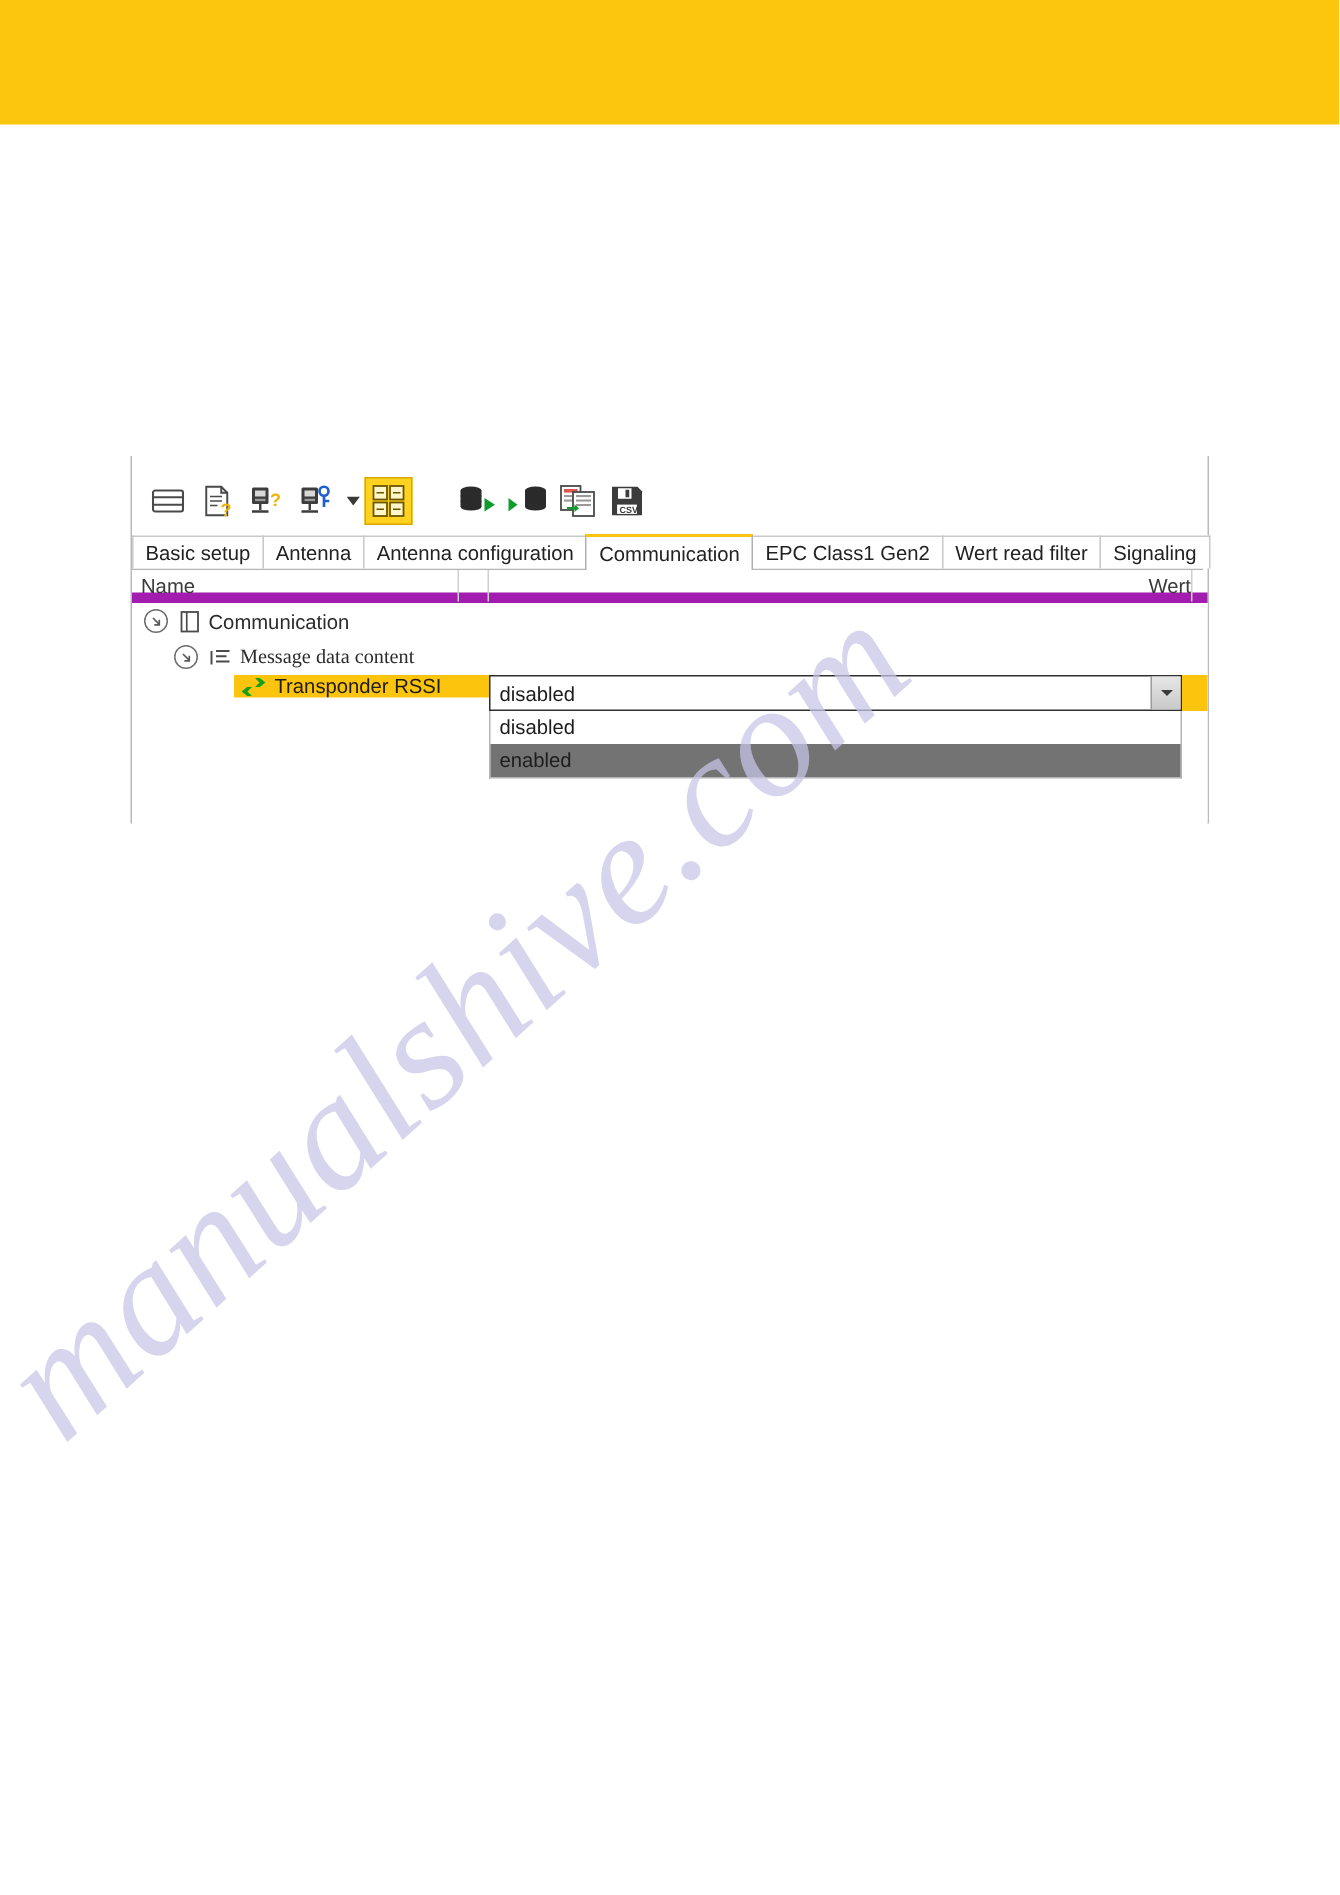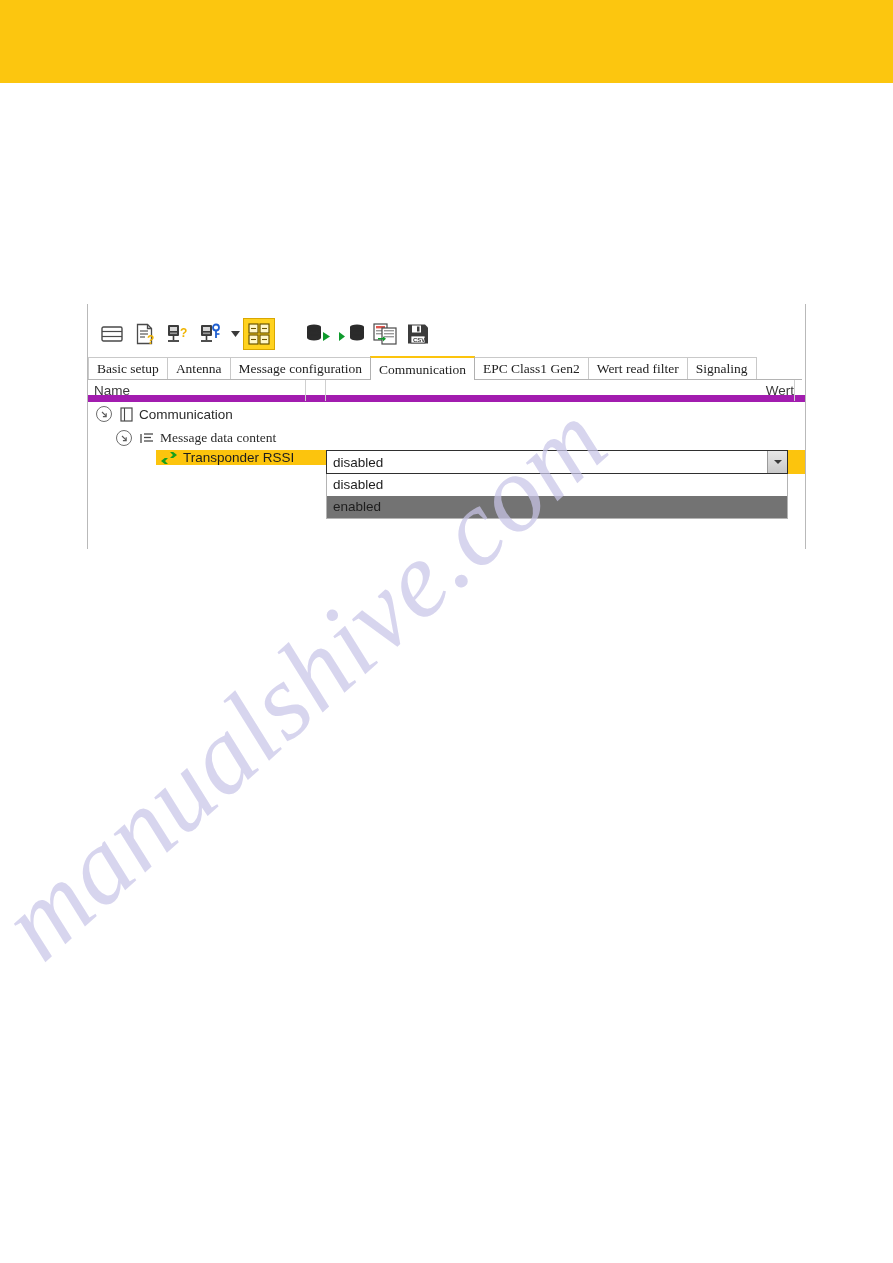--- a/index.html
+++ b/index.html
@@ -117,21 +117,20 @@
   .tabstrip {
     position: absolute;
     left: 1px;
     top: 53px;
     width: 714px;
     height: 23px;
     border-bottom: 1px solid #b4b4b4;
     display: flex;
     align-items: flex-end;
     box-sizing: border-box;
-    font-family: Liberation Serif, serif;
   }
   .tab {
     height: 22px;
     line-height: 22px;
     padding: 0 8px;
     font-size: 13.5px;
     color: #222;
     border: 1px solid #c9c9c9;
     border-bottom: none;
     background: #ffffff;
@@ -432,21 +431,21 @@
         <rect x="11" y="3.5" width="2.5" height="5" fill="#3c3c3c"></rect>
         <rect x="5" y="13" width="14" height="7" fill="#ffffff" stroke="#3c3c3c" stroke-width="0.8"></rect>
         <text x="7" y="19" font-family="Liberation Sans, sans-serif" font-size="6" font-weight="bold" fill="#3c3c3c">CSV</text>
       </svg>
     </div>
   </div>
 
   <div class="tabstrip">
     <div class="tab">Basic setup</div>
     <div class="tab">Antenna</div>
-    <div class="tab">Message configuration</div>
+    <div class="tab">Antenna configuration</div>
     <div class="tab active">Communication</div>
     <div class="tab">EPC Class1 Gen2</div>
     <div class="tab">Wert read filter</div>
     <div class="tab">Signaling</div>
   </div>
 
   <div class="grid-header">
     <div class="gh-cell gh-name">Name</div>
     <div class="gh-cell gh-mid"></div>
     <div class="gh-cell gh-wert">Wert</div>

